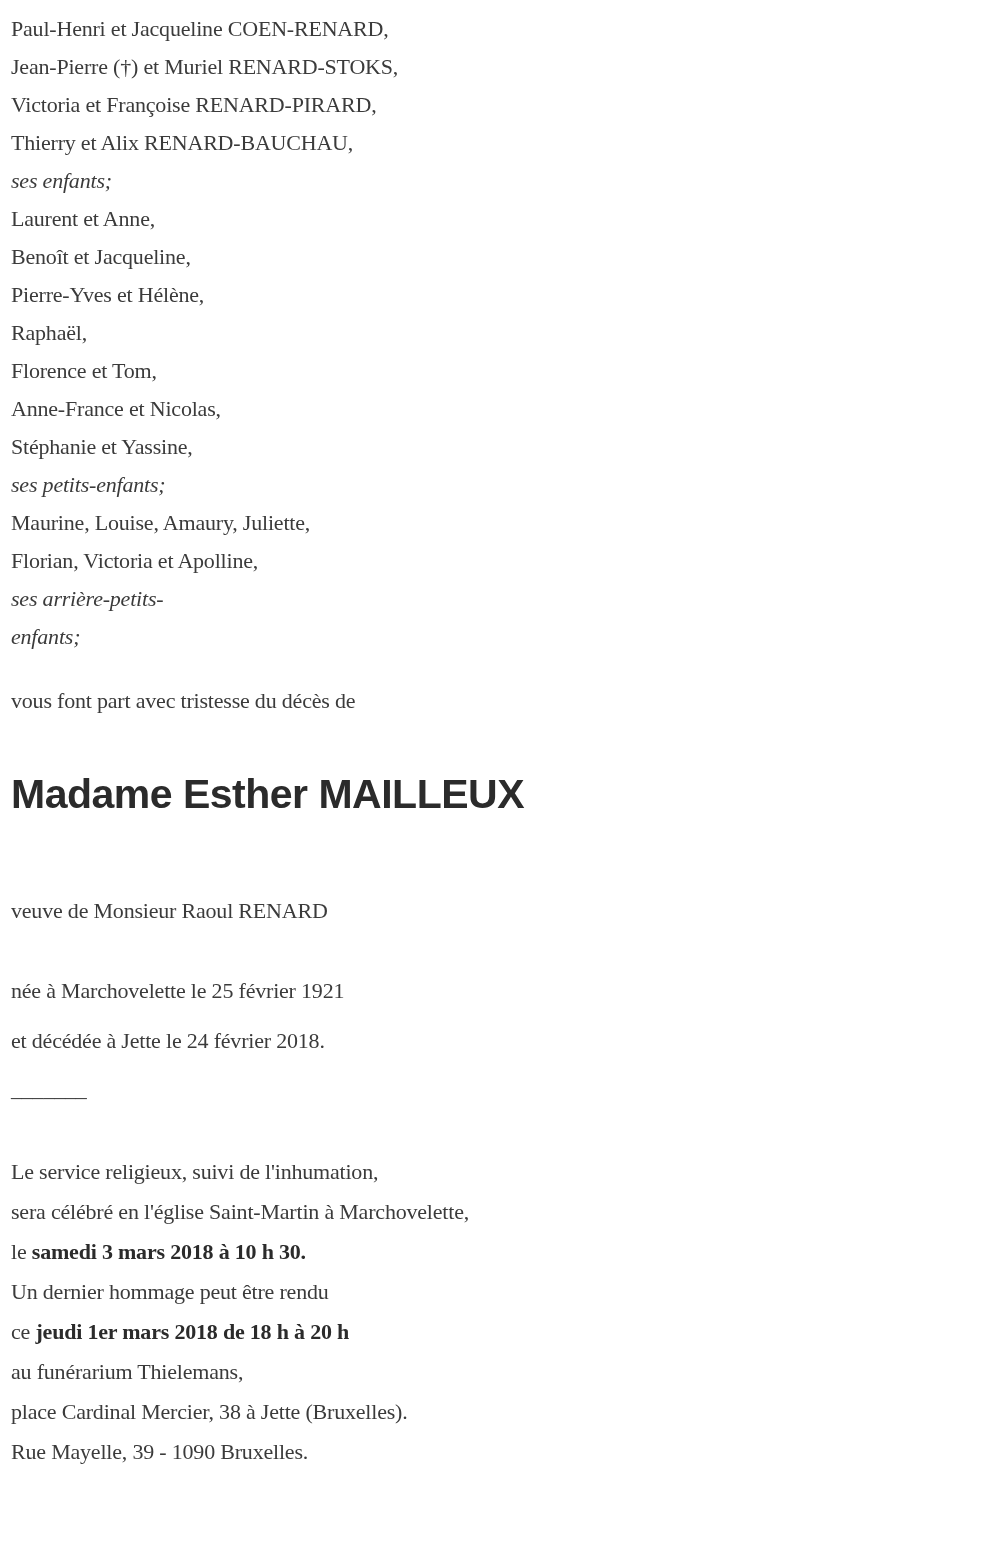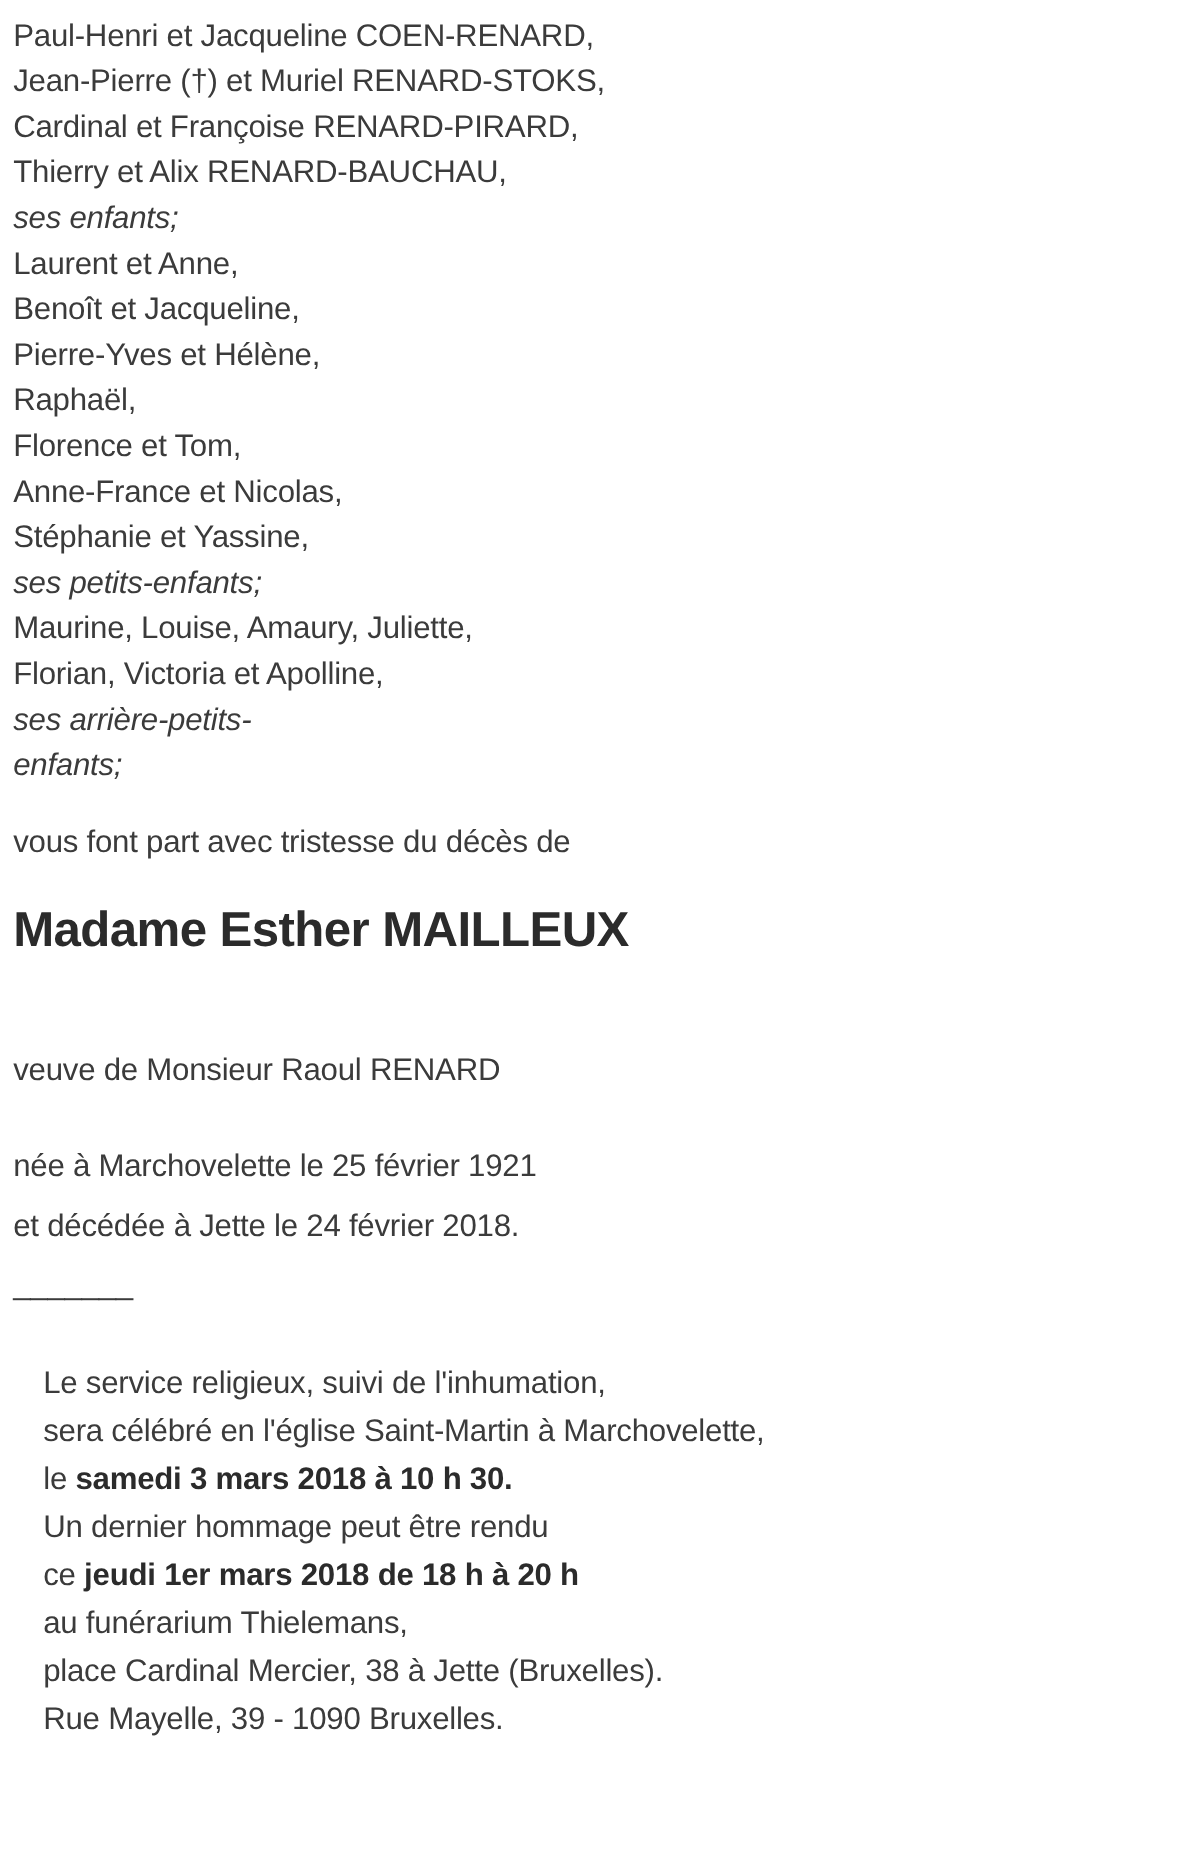--- a/index.html
+++ b/index.html
@@ -6,56 +6,57 @@
   html, body { background: var(--background, #ffffff); }
   body {
     width: 1000px;
     height: 1556px;
     overflow: hidden;
     font-family: "Liberation Sans", sans-serif;
     color: var(--body-text, #3b3b3b);
   }
   .page { padding: 10px 11px 0 11px; }
   .line {
-    font-size: 26px;
+    font-size: 22px;
     line-height: 38px;
     letter-spacing: -0.2px;
     font-weight: 400;
     white-space: pre-wrap;
+    font-family: Liberation Serif, serif;
   }
   .relation {
     font-style: italic;
   }
   .announcement { margin-top: 26px; }
   .deceased {
-    margin-top: 28px;
+    margin-top: 48px;
     font-size: 41px;
     line-height: 52px;
     font-weight: 700;
     letter-spacing: -0.5px;
     color: var(--heading-text, #2b2b2b);
   }
   .widow   { margin-top: 72px; }
   .birth   { margin-top: 42px; }
   .death   { margin-top: 12px; }
   .divider { margin-top: 10px; }
-  .ceremony { margin-top: 44px; margin-left: 25px; }
+  .ceremony { margin-top: 44px; }
   .ceremony .line { line-height: 40px; }
   .bold { font-weight: 700; color: var(--heading-text, #2b2b2b); }
 </style>
 </head>
 <body>
 
 <div class="page">
 
   <section class="names">
 
   <div class="line"><span>Paul-Henri et Jacqueline COEN-RENARD,</span></div>
       <div class="line"><span>Jean-Pierre (†) et Muriel RENARD-STOKS,</span></div>
-      <div class="line"><span>Cardinal et Françoise RENARD-PIRARD,</span></div>
+      <div class="line"><span>Victoria et Françoise RENARD-PIRARD,</span></div>
       <div class="line"><span>Thierry et Alix RENARD-BAUCHAU,</span></div>
       <div class="line relation"><span>ses enfants;</span></div>
       <div class="line"><span>Laurent et Anne,</span></div>
       <div class="line"><span>Benoît et Jacqueline,</span></div>
       <div class="line"><span>Pierre-Yves et Hélène,</span></div>
       <div class="line"><span>Raphaël,</span></div>
       <div class="line"><span>Florence et Tom,</span></div>
       <div class="line"><span>Anne-France et Nicolas,</span></div>
       <div class="line"><span>Stéphanie et Yassine,</span></div>
       <div class="line relation"><span>ses petits-enfants;</span></div>

